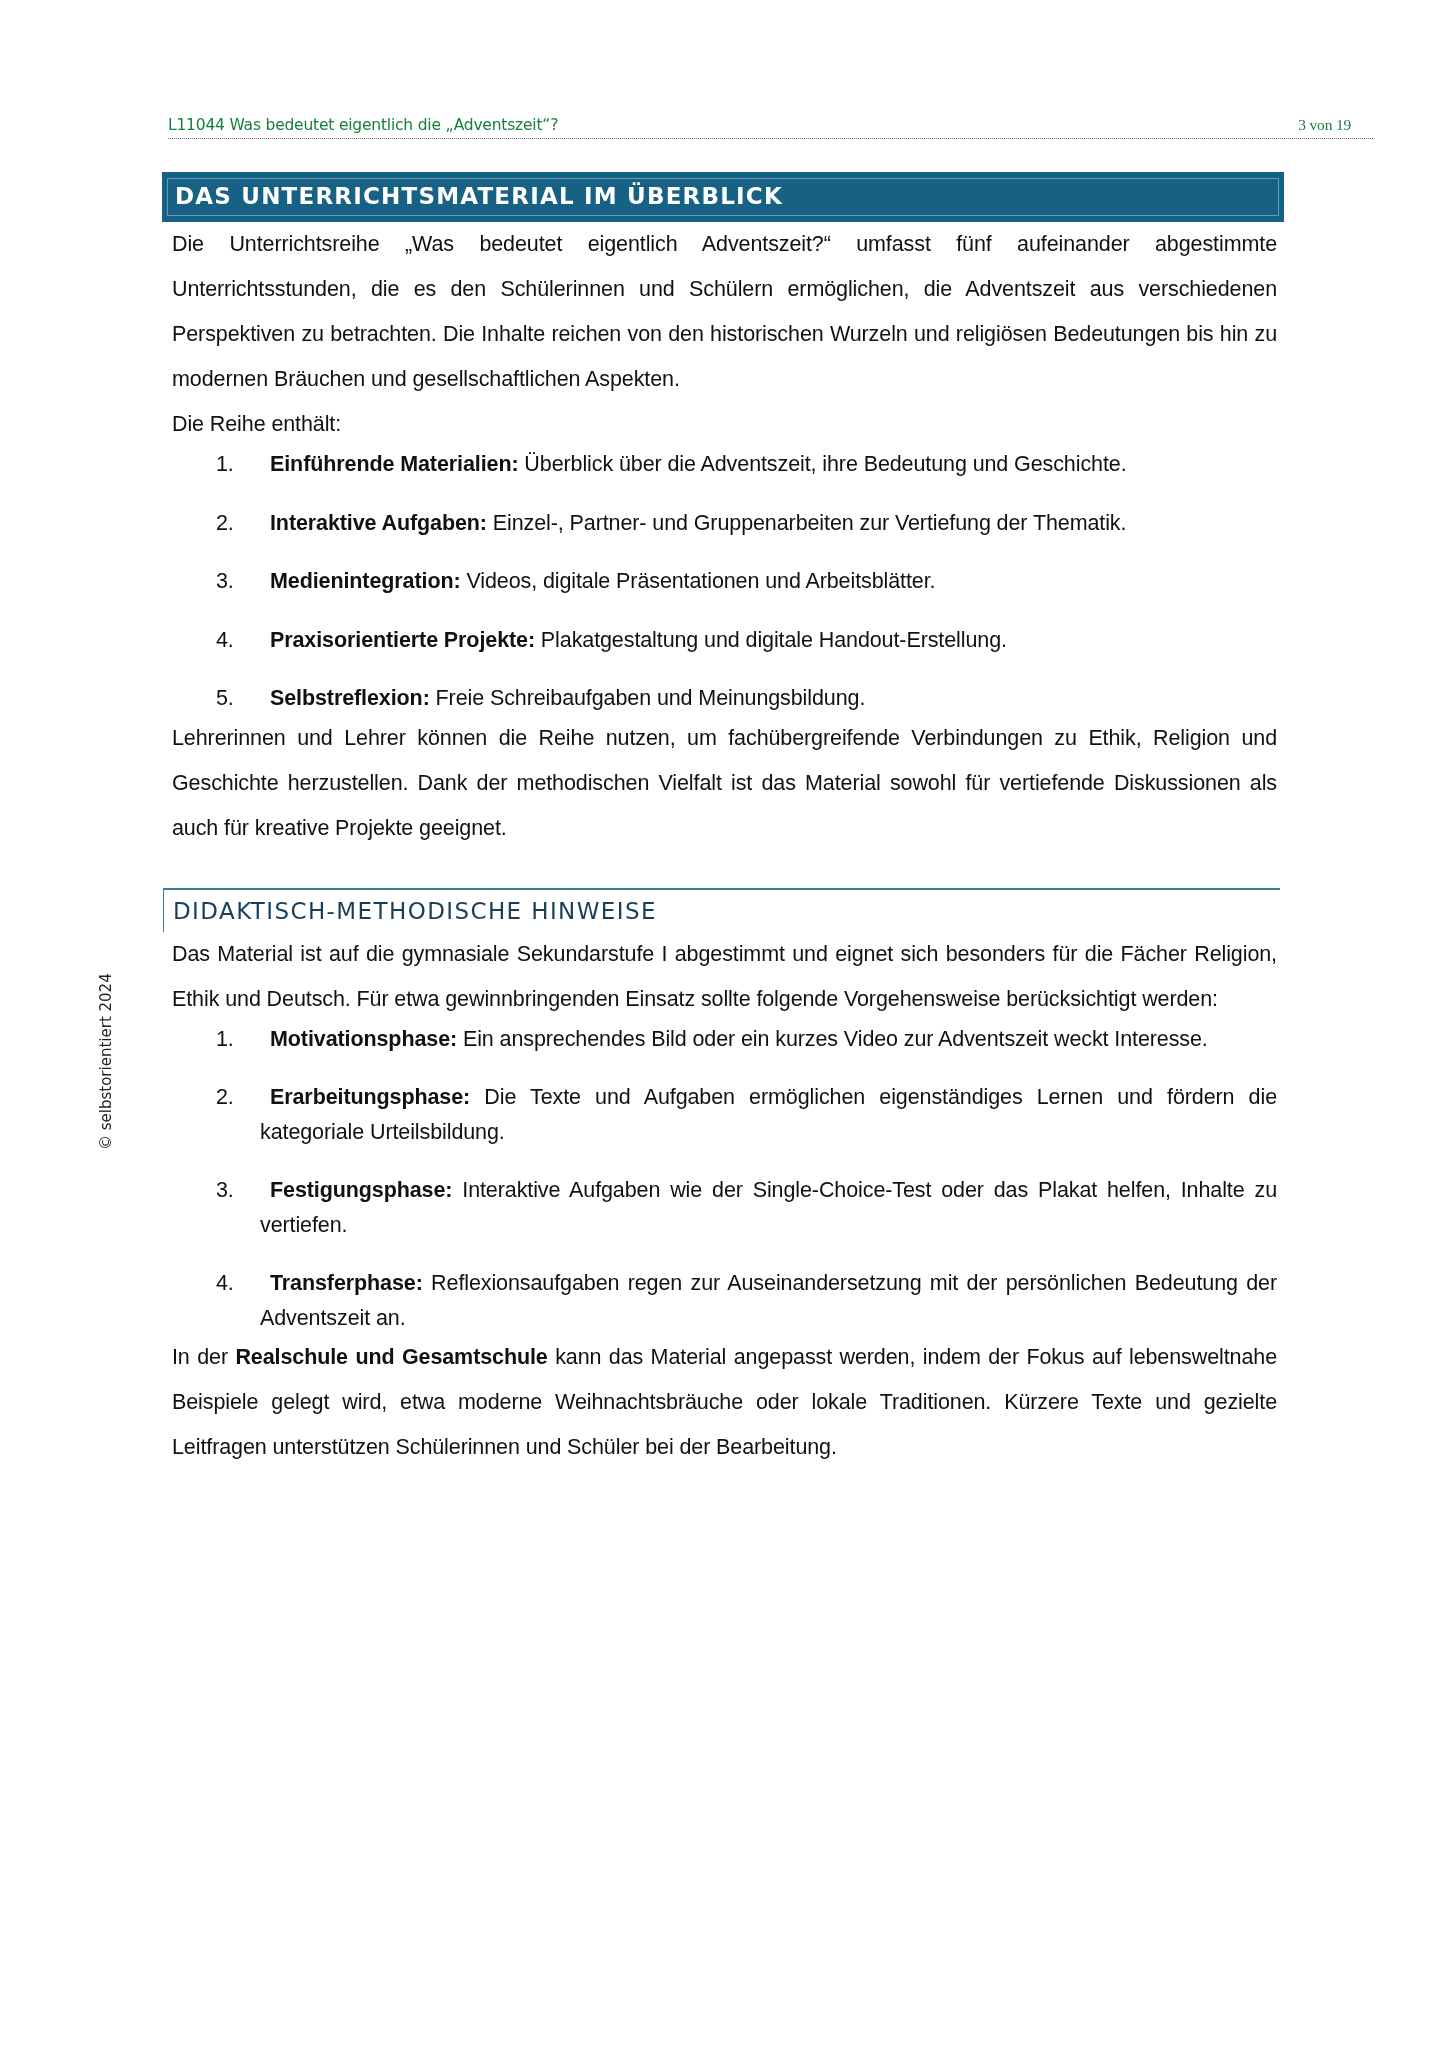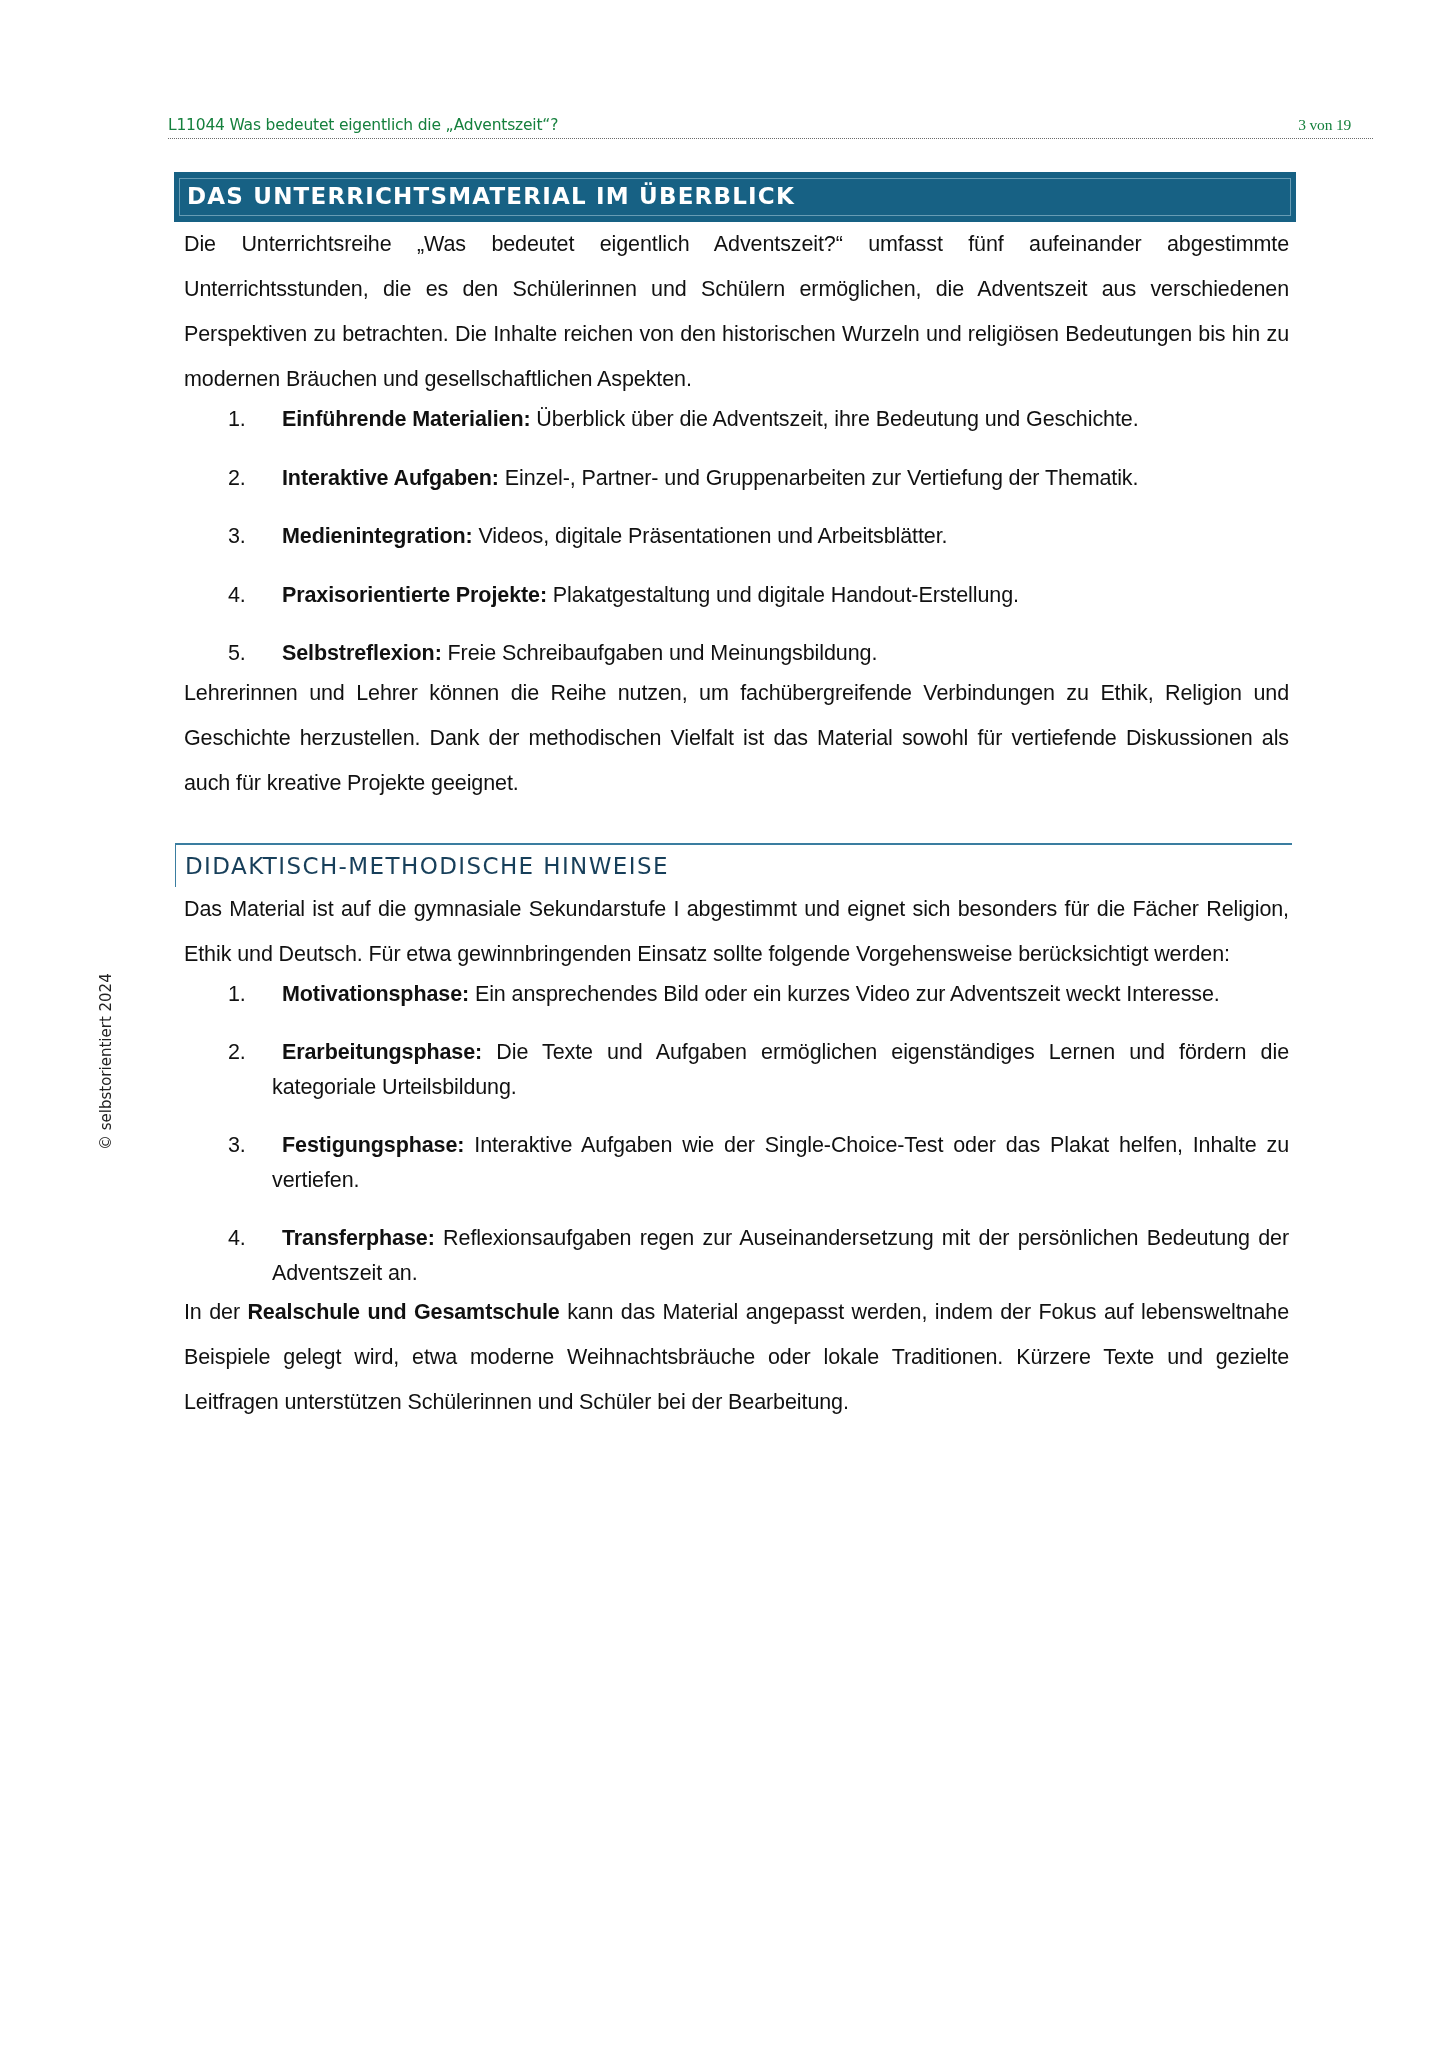--- a/index.html
+++ b/index.html
@@ -13,21 +13,21 @@
       display: flex; justify-content: space-between; align-items: flex-end;
       padding-bottom: 4px; border-bottom: 1.5px dotted #6b6b6b; letter-spacing: -0.2px;
     }
     .running-header .page-num { padding-right: 22px; font-family: Liberation Serif, serif; }
     .side-copyright {
       position: absolute; left: 97px; top: 1150px;
       transform: rotate(-90deg); transform-origin: left top;
       font-family: "DejaVu Sans", sans-serif; font-size: 15px; color: #222222;
       white-space: nowrap; width: 210px;
     }
-    .content { position: absolute; left: 184px; top: 172px; width: 1105px; }
+    .content { position: absolute; left: 172px; top: 172px; width: 1105px; }
     .h1-bar {
       position: relative; margin-left: -10px; width: 1122px; height: 50px;
       background: #176184; box-sizing: border-box;
     }
     .h1-bar::before {
       content: ""; position: absolute; left: 5px; right: 5px; top: 6px; bottom: 6px;
       border: 1px solid rgba(170, 205, 220, 0.55);
     }
     .h1-bar .h1-text {
       position: absolute; left: 13px; top: 11px;
@@ -75,20 +75,21 @@
 
 <div class="side-copyright">© selbstorientiert 2024</div>
 
 <div class="content">
 
   <div class="h1-bar">
     <span class="h1-text">DAS UNTERRICHTSMATERIAL IM ÜBERBLICK</span>
   </div>
 
   <p class="body p1">Die Unterrichtsreihe „Was bedeutet eigentlich Adventszeit?“ umfasst fünf aufeinander abgestimmte Unterrichtsstunden, die es den Schülerinnen und Schülern ermöglichen, die Adventszeit aus verschiedenen Perspektiven zu betrachten. Die Inhalte reichen von den historischen Wurzeln und religiösen Bedeutungen bis hin zu modernen Bräuchen und gesellschaftlichen Aspekten.</p>
+  <p class="body ragged p2">Die Reihe enthält:</p>
 
   <ol class="items list1">
     <li><span class="num">1.</span><b>Einführende Materialien:</b><span> Überblick über die Adventszeit, ihre Bedeutung und Geschichte.</span></li>
     <li><span class="num">2.</span><b>Interaktive Aufgaben:</b><span> Einzel-, Partner- und Gruppenarbeiten zur Vertiefung der Thematik.</span></li>
     <li><span class="num">3.</span><b>Medienintegration:</b><span> Videos, digitale Präsentationen und Arbeitsblätter.</span></li>
     <li><span class="num">4.</span><b>Praxisorientierte Projekte:</b><span> Plakatgestaltung und digitale Handout-Erstellung.</span></li>
     <li><span class="num">5.</span><b>Selbstreflexion:</b><span> Freie Schreibaufgaben und Meinungsbildung.</span></li>
   </ol>
 
   <p class="body after-list1">Lehrerinnen und Lehrer können die Reihe nutzen, um fachübergreifende Verbindungen zu Ethik, Religion und Geschichte herzustellen. Dank der methodischen Vielfalt ist das Material sowohl für vertiefende Diskussionen als auch für kreative Projekte geeignet.</p>

